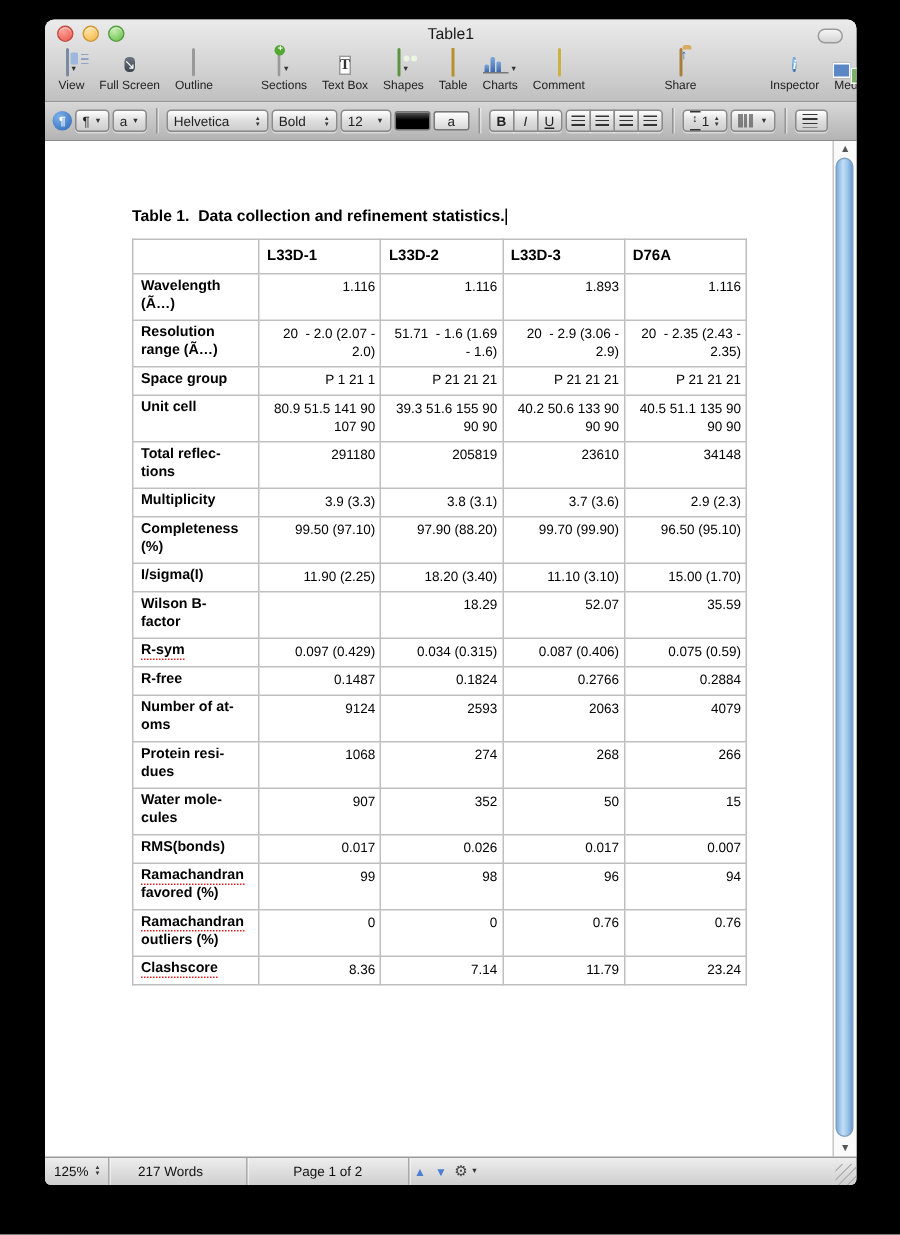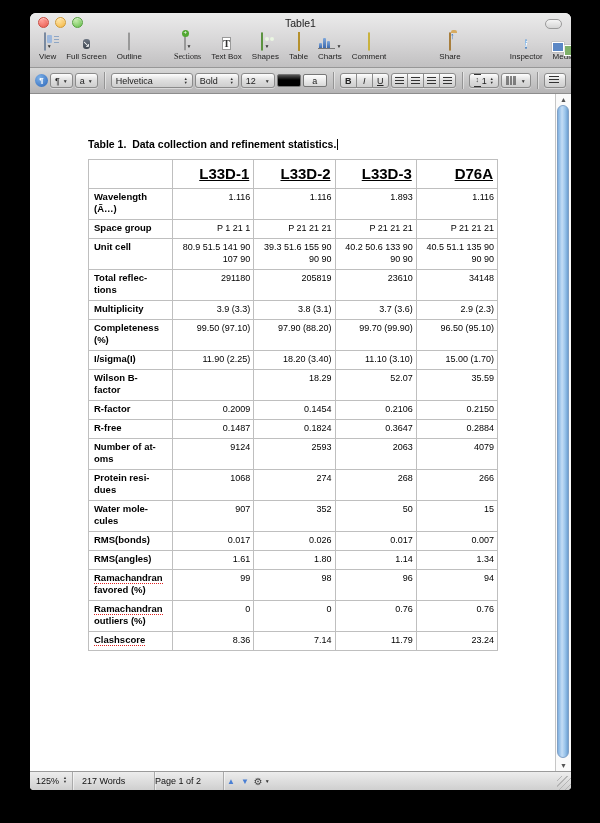--- a/index.html
+++ b/index.html
@@ -17,21 +17,21 @@
   .tl.yellow{background:radial-gradient(circle at 35% 30%,#ffe3a0,#f3b43f);border:1px solid #cf9a35;box-sizing:border-box;}
   .tl.green{background:radial-gradient(circle at 35% 30%,#c4eDaa,#61bb46);border:1px solid #55a03e;box-sizing:border-box;}
   .wtitle{flex:1;text-align:center;font-size:10.5px;color:#1a1a1a;}
   .lozenge{position:absolute;right:9px;top:6px;width:15px;height:8px;border:1px solid #9a9a9a;
            border-radius:5px;background:linear-gradient(#f5f5f5,#d5d5d5);}
   .toolbar{height:33px;display:flex;align-items:flex-start;padding:1px 4px 0 4px;}
   .tb-item{display:flex;flex-direction:column;align-items:center;margin:0 5px;}
   .tb-row{height:16px;display:flex;align-items:center;}
   .tb-label{font-size:8px;color:#222;margin-top:2px;white-space:nowrap;}
   .tb-caret{font-size:5px;color:#333;margin-left:1px;align-self:flex-end;padding-bottom:1px;}
-  .gap-sections{margin-left:27px;font-family:Liberation Serif, serif;}.gap-share{margin-left:48px;}.gap-inspector{margin-left:44px;}
+  .gap-sections{margin-left:27px;}.gap-share{margin-left:48px;}.gap-inspector{margin-left:44px;}
   
   .i-view{width:16px;height:13px;border:1px solid #7a8aa0;border-radius:2px;background:linear-gradient(#eef3fa,#cfdcef);position:relative;}
   .i-view:before{content:"";position:absolute;left:2px;top:2px;width:5px;height:8px;background:#9db8dd;border-radius:1px;}
   .i-view:after{content:"";position:absolute;left:9px;top:3px;width:5px;height:7px;background:repeating-linear-gradient(#8ea6c4 0 1px,transparent 1px 3px);}
   .i-fs{width:14px;height:13px;border-radius:3px;background:linear-gradient(#6d7582,#3e454f);color:#fff;font-size:9px;line-height:13px;text-align:center;}
   .i-outline{width:13px;height:14px;border:1px solid #999;background:#fff;border-radius:1px;position:relative;}
   .i-outline:after{content:"";position:absolute;left:2px;right:2px;top:3px;bottom:3px;background:repeating-linear-gradient(#aaa 0 1px,transparent 1px 3px);}
   .i-sections{width:14px;height:14px;border:1px solid #999;background:#fff;border-radius:1px;position:relative;}
   .i-sections:before{content:"";position:absolute;top:1px;left:1px;right:1px;height:3px;background:#f2c265;}
   .i-sections i{position:absolute;left:-3px;top:-3px;width:7px;height:7px;border-radius:50%;background:#52a832;color:#fff;
@@ -58,21 +58,21 @@
   
   .formatbar{height:25px;background:linear-gradient(#d8d8d8,#b5b4b5);border-bottom:1px solid #8d8d8d;
              display:flex;align-items:center;padding:0 5px;gap:2px;}
   .fb-circle{width:13px;height:13px;border-radius:50%;background:radial-gradient(circle at 35% 30%,#7db1e8,#2a64b8);
              color:#fff;font-size:8px;line-height:13px;text-align:center;font-weight:bold;flex:none;}
   .fb-btn{height:15px;border:1px solid #8b8b8b;border-radius:3px;background:linear-gradient(#fefefe,#dedede 50%,#cecece);
           font-size:9px;color:#222;display:inline-flex;align-items:center;padding:0 4px;flex:none;
           box-shadow:0 1px 0 rgba(255,255,255,.45);box-sizing:border-box;}
   .fb-stepper{display:inline-flex;flex-direction:column;margin-left:auto;padding-left:3px;font-size:4px;line-height:3.6px;color:#333;}
   .fb-caret{font-size:5px;color:#333;margin-left:auto;padding-left:3px;}
-  .w-family{width:82px;}.w-face{width:44px;}.w-size{width:34px;}
+  .w-family{width:68px;}.w-face{width:44px;}.w-size{width:34px;}
   .fb-well{width:24px;height:13px;border:1px solid #777;border-radius:2px;flex:none;box-sizing:border-box;}
   .fb-well.black{background:linear-gradient(#555,#000 45%);}
   .fb-well.acolor{background:linear-gradient(#fefefe,#d8d8d8);font-size:9px;color:#222;text-align:center;line-height:12px;}
   .fb-sep{width:1px;height:17px;background:#949494;margin:0 4px;box-shadow:1px 0 0 rgba(255,255,255,.45);flex:none;}
   .fb-group{display:inline-flex;flex:none;}
   .fb-group .fb-btn{border-radius:0;margin-left:-1px;width:17px;justify-content:center;padding:0;}
   .fb-group .fb-btn:first-child{border-radius:3px 0 0 3px;margin-left:0;}
   .fb-group .fb-btn:last-child{border-radius:0 3px 3px 0;}
   .bold{font-weight:bold;}.italic{font-style:italic;}.under{text-decoration:underline;}
   .i-al{width:9px;height:8px;background:repeating-linear-gradient(#333 0 1px,transparent 1px 3px);}
@@ -80,40 +80,40 @@
   .i-col{width:10px;height:9px;background:linear-gradient(to right,#555 0 3px,transparent 3px 4px,#555 4px 6px,transparent 6px 7px,#555 7px 10px);opacity:.7;margin-right:2px;}
   .i-li{width:10px;height:9px;background:repeating-linear-gradient(#333 0 1px,transparent 1px 3px);margin-right:2px;}
   
   .content{flex:1;display:flex;min-height:0;background:#fff;gap:16px;}
   .docarea{flex:1;position:relative;background:#fff;}
   .doc-title{position:absolute;left:58px;top:44px;font-weight:bold;font-size:10.5px;color:#000;white-space:pre;}
   .caret-bar{display:inline-block;width:1px;height:11px;background:#000;margin-left:1px;vertical-align:text-bottom;}
   table.doc-table{position:absolute;left:58px;top:65px;width:410px;border-collapse:collapse;table-layout:fixed;}
   col.c-label{width:84px;}
   .doc-table td,.doc-table th{border:1px solid #bfbfbf;vertical-align:top;color:#000;}
-  th.hdr{font-size:15px;font-weight:bold;text-align:right;padding:5px 4px 6px 5px;white-space:pre;text-decoration:underline;}
+  th.hdr{font-size:10px;font-weight:bold;text-align:left;padding:5px 4px 6px 5px;white-space:pre;}
   td.lbl{font-size:9.5px;font-weight:bold;text-align:left;padding:2px 2px 4px 5px;white-space:pre-wrap;line-height:12px;}
   td.val{font-size:9px;text-align:right;padding:2px 3px 4px 2px;white-space:pre-wrap;line-height:12px;}
   .misspell{border-bottom:1px dotted #e02020;}
   
   .scrollbar{width:15px;border-left:1px solid #c6c6c6;background:#fafafa;position:relative;flex:none;}
   .sb-arrow{position:absolute;left:0;right:0;text-align:center;font-size:7px;color:#555;line-height:11px;}
   .sb-arrow.up{top:0;}
   .sb-arrow.down{bottom:0;}
   .sb-thumb{position:absolute;left:1px;width:12px;top:11px;bottom:13px;border-radius:6px;
             border:1px solid #7fa0c6;box-sizing:border-box;
             background:linear-gradient(to right,#7fb0e0,#c4ddf5 40%,#9cc6ec 70%,#6d9fd0);}
   
   .statusbar{height:18px;background:linear-gradient(#ededed,#cfcfcf);border-top:1px solid #9b9b9b;
              display:flex;align-items:center;font-size:9px;color:#111;position:relative;flex:none;}
   .zoomseg{padding:0 5px 0 6px;display:flex;align-items:flex-start;gap:4px;}
   .st-stepper{display:inline-flex;flex-direction:column;font-size:4px;line-height:3.6px;color:#333;}
   .st-sep{width:1px;height:18px;background:#aaa;box-shadow:1px 0 0 rgba(255,255,255,.5);}
-  .wordseg{width:72px;padding-left:9px;}
-  .pageseg{width:68px;}
+  .wordseg{width:72px;padding-left:19px;}
+  .pageseg{width:107px;text-align:center;}
   .navbtn{color:#4a7fd4;font-size:8px;margin:0 3px;}
   .gearbtn{color:#444;font-size:10px;margin-left:2px;display:inline-flex;align-items:center;}
   .gearbtn .fb-caret{padding-left:2px;}
   .grip{position:absolute;right:0;bottom:0;width:14px;height:14px;
         background:repeating-linear-gradient(135deg,transparent 0 3px,#b5b5b5 3px 4px);}
 </style>
 </head>
 <body>
 
 <div class="window">
@@ -307,20 +307,32 @@
         <tbody>
             <tr>
               <td class="lbl">Wavelength
 (Ã…)</td>
               <td class="val">1.116</td>
               <td class="val">1.116</td>
               <td class="val">1.893</td>
               <td class="val">1.116</td>
             </tr>
             <tr>
+              <td class="lbl">Resolution
+range (Ã…)</td>
+              <td class="val">20  - 2.0 (2.07 -
+2.0)</td>
+              <td class="val">51.71  - 1.6 (1.69
+- 1.6)</td>
+              <td class="val">20  - 2.9 (3.06 -
+2.9)</td>
+              <td class="val">20  - 2.35 (2.43 -
+2.35)</td>
+            </tr>
+            <tr>
               <td class="lbl">Space group</td>
               <td class="val">P 1 21 1</td>
               <td class="val">P 21 21 21</td>
               <td class="val">P 21 21 21</td>
               <td class="val">P 21 21 21</td>
             </tr>
             <tr>
               <td class="lbl">Unit cell</td>
               <td class="val">80.9 51.5 141 90
 107 90</td>
@@ -363,31 +375,31 @@
             </tr>
             <tr>
               <td class="lbl">Wilson B-
 factor</td>
               <td class="val"></td>
               <td class="val">18.29</td>
               <td class="val">52.07</td>
               <td class="val">35.59</td>
             </tr>
             <tr>
-              <td class="lbl">R-factor</td>
-              <td class="val">0.2009</td>
-              <td class="val">0.1454</td>
-              <td class="val">0.2106</td>
-              <td class="val">0.2150</td>
+              <td class="lbl"><span class="misspell">R-sym</span></td>
+              <td class="val">0.097 (0.429)</td>
+              <td class="val">0.034 (0.315)</td>
+              <td class="val">0.087 (0.406)</td>
+              <td class="val">0.075 (0.59)</td>
             </tr>
             <tr>
               <td class="lbl">R-free</td>
               <td class="val">0.1487</td>
               <td class="val">0.1824</td>
-              <td class="val">0.3647</td>
+              <td class="val">0.2766</td>
               <td class="val">0.2884</td>
             </tr>
             <tr>
               <td class="lbl">Number of at-
 oms</td>
               <td class="val">9124</td>
               <td class="val">2593</td>
               <td class="val">2063</td>
               <td class="val">4079</td>
             </tr>
@@ -406,27 +418,20 @@
               <td class="val">352</td>
               <td class="val">50</td>
               <td class="val">15</td>
             </tr>
             <tr>
               <td class="lbl">RMS(bonds)</td>
               <td class="val">0.017</td>
               <td class="val">0.026</td>
               <td class="val">0.017</td>
               <td class="val">0.007</td>
-            </tr>
-            <tr>
-              <td class="lbl">RMS(angles)</td>
-              <td class="val">1.61</td>
-              <td class="val">1.80</td>
-              <td class="val">1.14</td>
-              <td class="val">1.34</td>
             </tr>
             <tr>
               <td class="lbl"><span class="misspell">Ramachandran</span>
 favored (%)</td>
               <td class="val">99</td>
               <td class="val">98</td>
               <td class="val">96</td>
               <td class="val">94</td>
             </tr>
             <tr>

